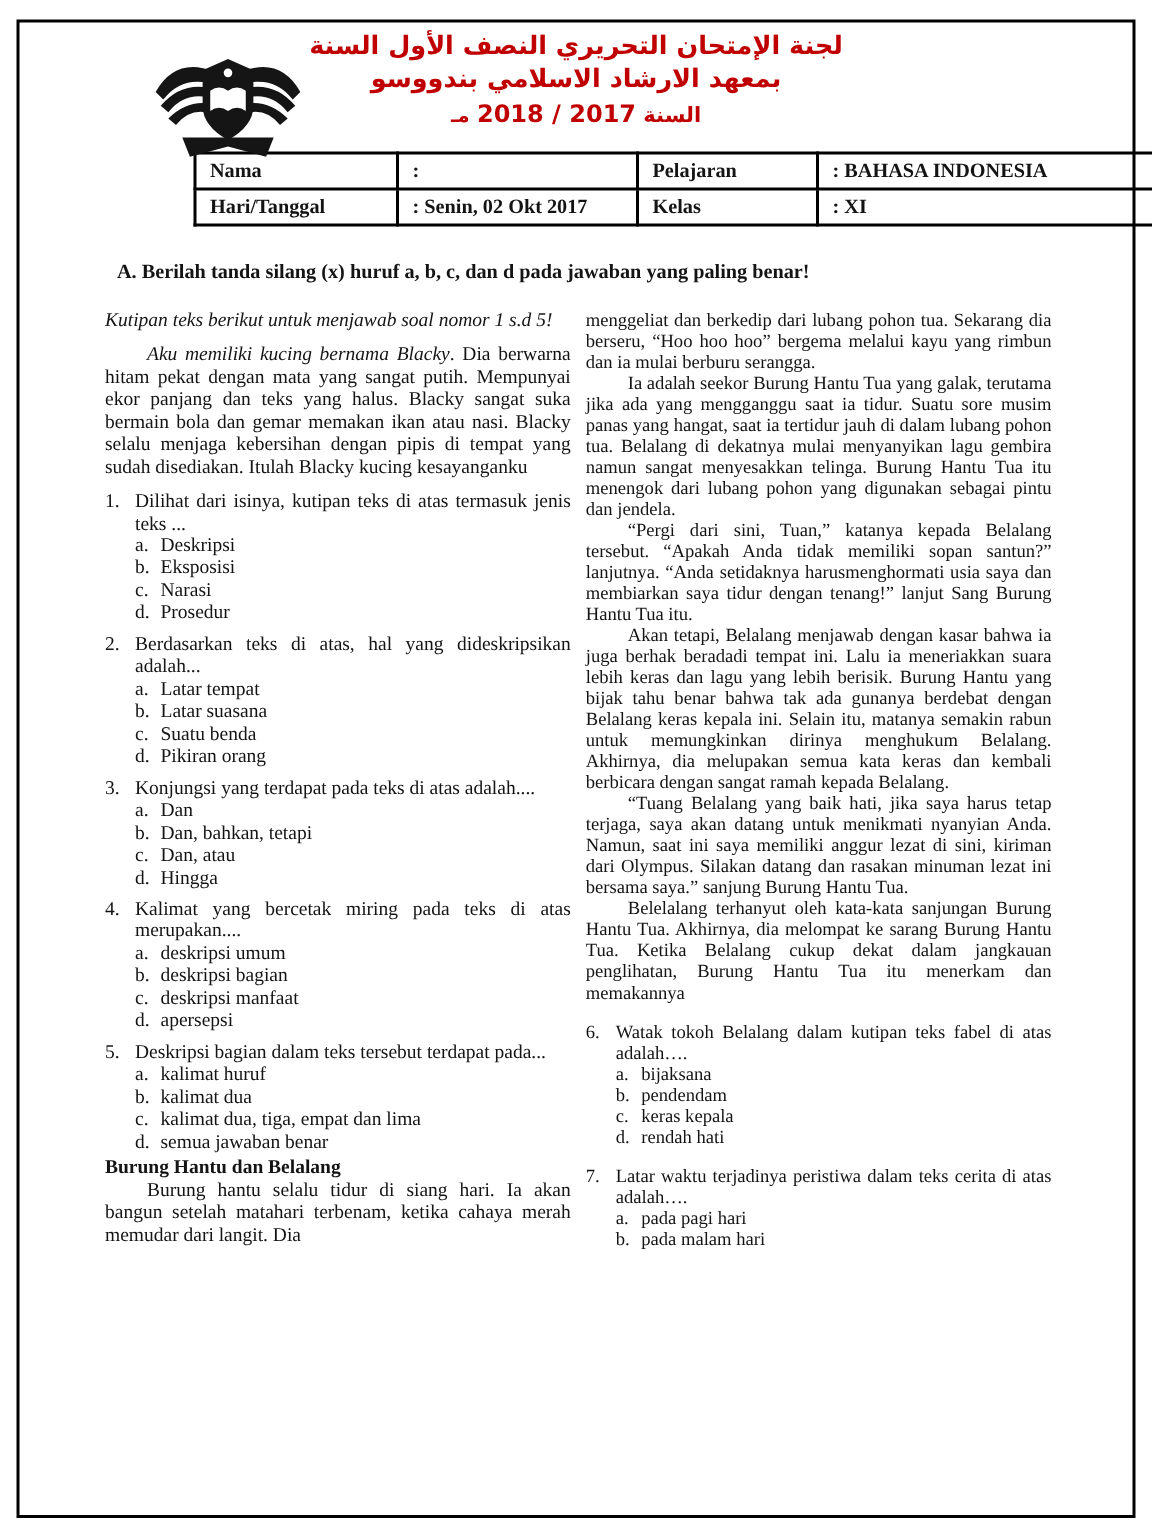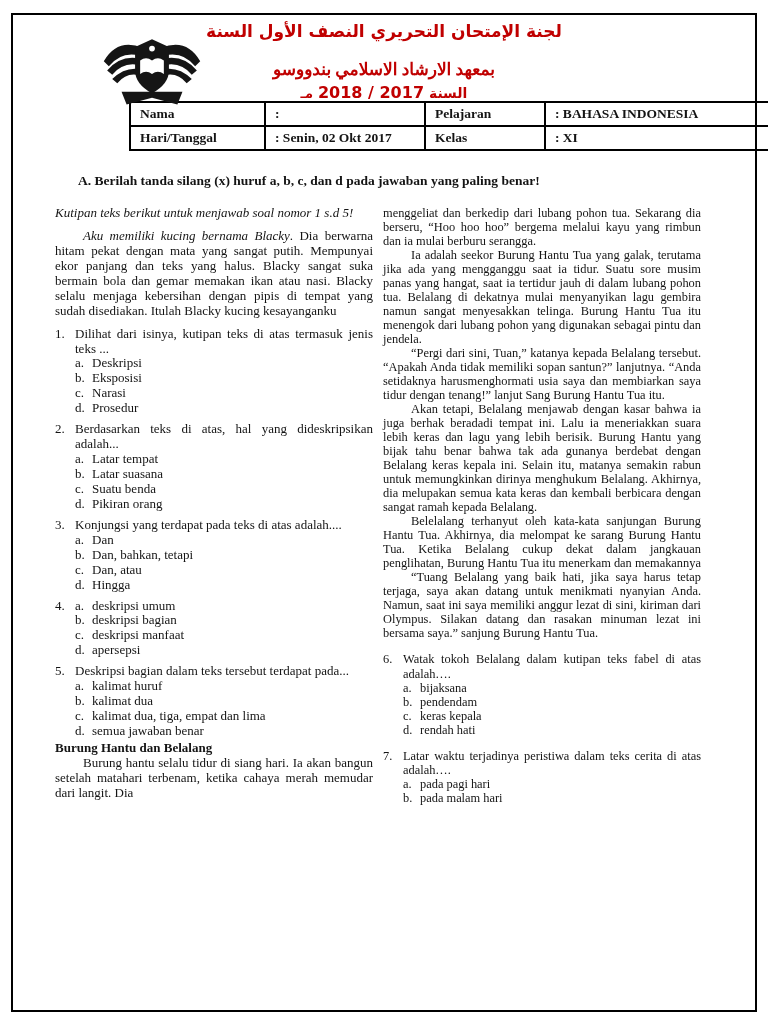--- a/index.html
+++ b/index.html
@@ -20,37 +20,37 @@
   
   .header { position:relative; height:84px; }
   .logo {
     position:absolute; left:86px; top:12px; width:110px; height:84px;
   }
   .arabic {
     text-align:center; color:#c00000; direction:ltr;
     font-family:"DejaVu Sans", sans-serif; font-weight:bold;
   }
   .arabic-l1 { font-size:17px; padding-top:4px; }
-  .arabic-l2 { font-size:17px; margin-top:18px;font-family:Liberation Serif, serif; }
+  .arabic-l2 { font-size:17px; margin-top:2px; }
   .arabic-l3 { font-size:14px; margin-top:3px; }
   .arabic-l3 .year { font-size:16px; }
   .arabic-l3 .suffix { font-size:13px; }
   
   .info-table {
     border-collapse:collapse; margin-left:118px; width:667px;
     font-size:13.5px; font-weight:bold; table-layout:fixed;
   }
   .info-table td { border:2px solid #000; padding:3px 9px; white-space:nowrap; overflow:hidden; }
   
   .section-title {
     margin:22px 14px 0 67px; font-weight:bold; font-size:13.5px;
   }
   
   .columns {
-    display:flex; gap:10px; margin:17px 56px 0 44px;
+    display:flex; gap:10px; margin:17px 56px 0 59px;
     height:782px; overflow:hidden;
   }
   .col { flex:1; text-align:justify; }
   .col-left  { font-size:13px;   line-height:1.15; }
   .col-right { font-size:12.4px; line-height:1.13; }
   p { margin:0; }
   .indent { text-indent:28px; }
   .instruction { font-style:italic; margin-bottom:8px; }
   .fable-instruction { font-style:italic; margin-top:16px; text-align:center; }
   .fable-title { font-weight:bold; text-align:left; margin-top:2px; }
@@ -193,20 +193,21 @@
             <div class="option">
                 <span class="olet">d.</span>
                 <span class="otext">Hingga</span>
               </div>
           </div>
         </div>
 
         <div class="question">
           <span class="qnum">4.</span>
           <div class="qbody">
+            <div class="qtext">Kalimat yang bercetak miring pada teks di atas merupakan....</div>
             <div class="option">
                 <span class="olet">a.</span>
                 <span class="otext">deskripsi umum</span>
               </div>
             <div class="option">
                 <span class="olet">b.</span>
                 <span class="otext">deskripsi bagian</span>
               </div>
             <div class="option">
                 <span class="olet">c.</span>
@@ -246,22 +247,22 @@
 
       <div class="fable-title">Burung Hantu dan Belalang</div>
       <p class="indent">Burung hantu selalu tidur di siang hari. Ia akan bangun setelah matahari terbenam, ketika cahaya merah memudar dari langit. Dia</p>
     </div>
 
     <div class="col col-right">
       <p>menggeliat dan berkedip dari lubang pohon tua. Sekarang dia berseru, “Hoo hoo hoo” bergema melalui kayu yang rimbun dan ia mulai berburu serangga.</p>
       <p class="indent">Ia adalah seekor Burung Hantu Tua yang galak, terutama jika ada yang mengganggu saat ia tidur. Suatu sore musim panas yang hangat, saat ia tertidur jauh di dalam lubang pohon tua. Belalang di dekatnya mulai menyanyikan lagu gembira namun sangat menyesakkan telinga. Burung Hantu Tua itu menengok dari lubang pohon yang digunakan sebagai pintu dan jendela.</p>
       <p class="indent">“Pergi dari sini, Tuan,” katanya kepada Belalang tersebut. “Apakah Anda tidak memiliki sopan santun?” lanjutnya. “Anda setidaknya harusmenghormati usia saya dan membiarkan saya tidur dengan tenang!” lanjut Sang Burung Hantu Tua itu.</p>
       <p class="indent">Akan tetapi, Belalang menjawab dengan kasar bahwa ia juga berhak beradadi tempat ini. Lalu ia meneriakkan suara lebih keras dan lagu yang lebih berisik. Burung Hantu yang bijak tahu benar bahwa tak ada gunanya berdebat dengan Belalang keras kepala ini. Selain itu, matanya semakin rabun untuk memungkinkan dirinya menghukum Belalang. Akhirnya, dia melupakan semua kata keras dan kembali berbicara dengan sangat ramah kepada Belalang.</p>
+      <p class="indent">“Tuang Belalang yang baik hati, jika saya harus tetap terjaga, saya akan datang untuk menikmati nyanyian Anda. Namun, saat ini saya memiliki anggur lezat di sini, kiriman dari Olympus. Silakan datang dan rasakan minuman lezat ini bersama saya.” sanjung Burung Hantu Tua.</p>
       <p class="indent">Belelalang terhanyut oleh kata-kata sanjungan Burung Hantu Tua. Akhirnya, dia melompat ke sarang Burung Hantu Tua. Ketika Belalang cukup dekat dalam jangkauan penglihatan, Burung Hantu Tua itu menerkam dan memakannya</p>
-      <p class="indent">“Tuang Belalang yang baik hati, jika saya harus tetap terjaga, saya akan datang untuk menikmati nyanyian Anda. Namun, saat ini saya memiliki anggur lezat di sini, kiriman dari Olympus. Silakan datang dan rasakan minuman lezat ini bersama saya.” sanjung Burung Hantu Tua.</p>
 
       <div class="question q-gap">
         <span class="qnum">6.</span>
         <div class="qbody">
           <div class="qtext">Watak tokoh Belalang dalam kutipan teks fabel di atas adalah….</div>
           <div class="option">
               <span class="olet">a.</span>
               <span class="otext">bijaksana</span>
             </div>
           <div class="option">

